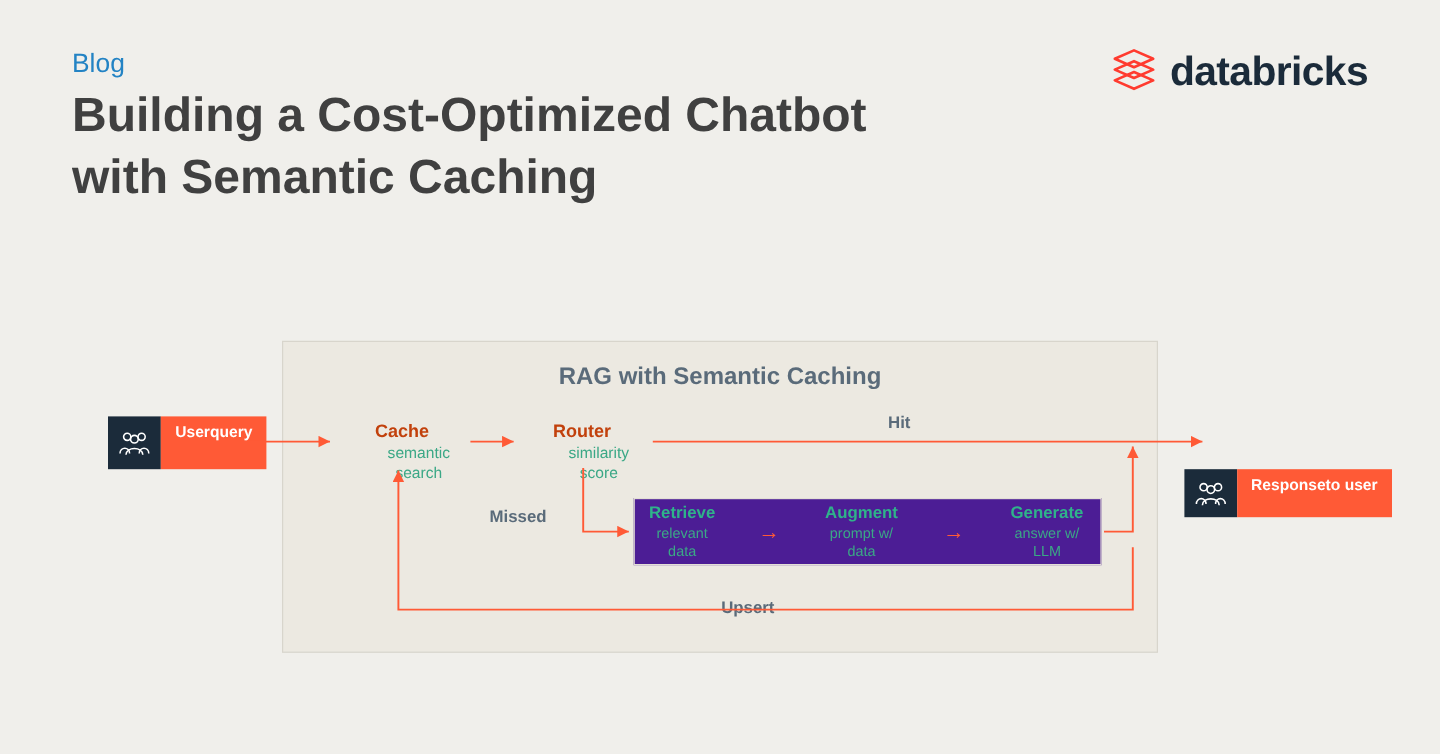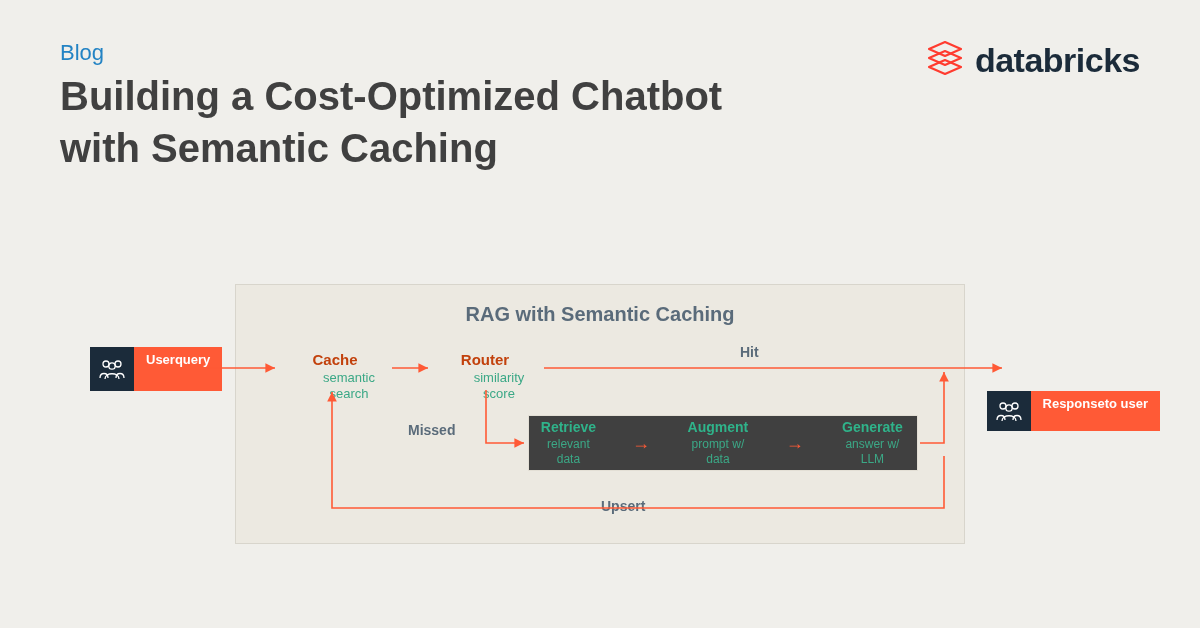--- a/index.html
+++ b/index.html
@@ -113,21 +113,21 @@
     color: #3ba886;
     font-size: 13px;
     margin-left: 28px;
   }
   .inner-box {
     position: absolute;
     top: 415px;
     left: 528px;
     width: 390px;
     height: 56px;
-    background: #404040;
+    background: #4c1d95;
     border: 1px solid #e3dfd5;
     display: flex;
     align-items: center;
     justify-content: space-around;
     padding: 0 8px;
     gap: 32px;
   }
   .inner-node {
     text-align: center;
     color: #2fb38a;

